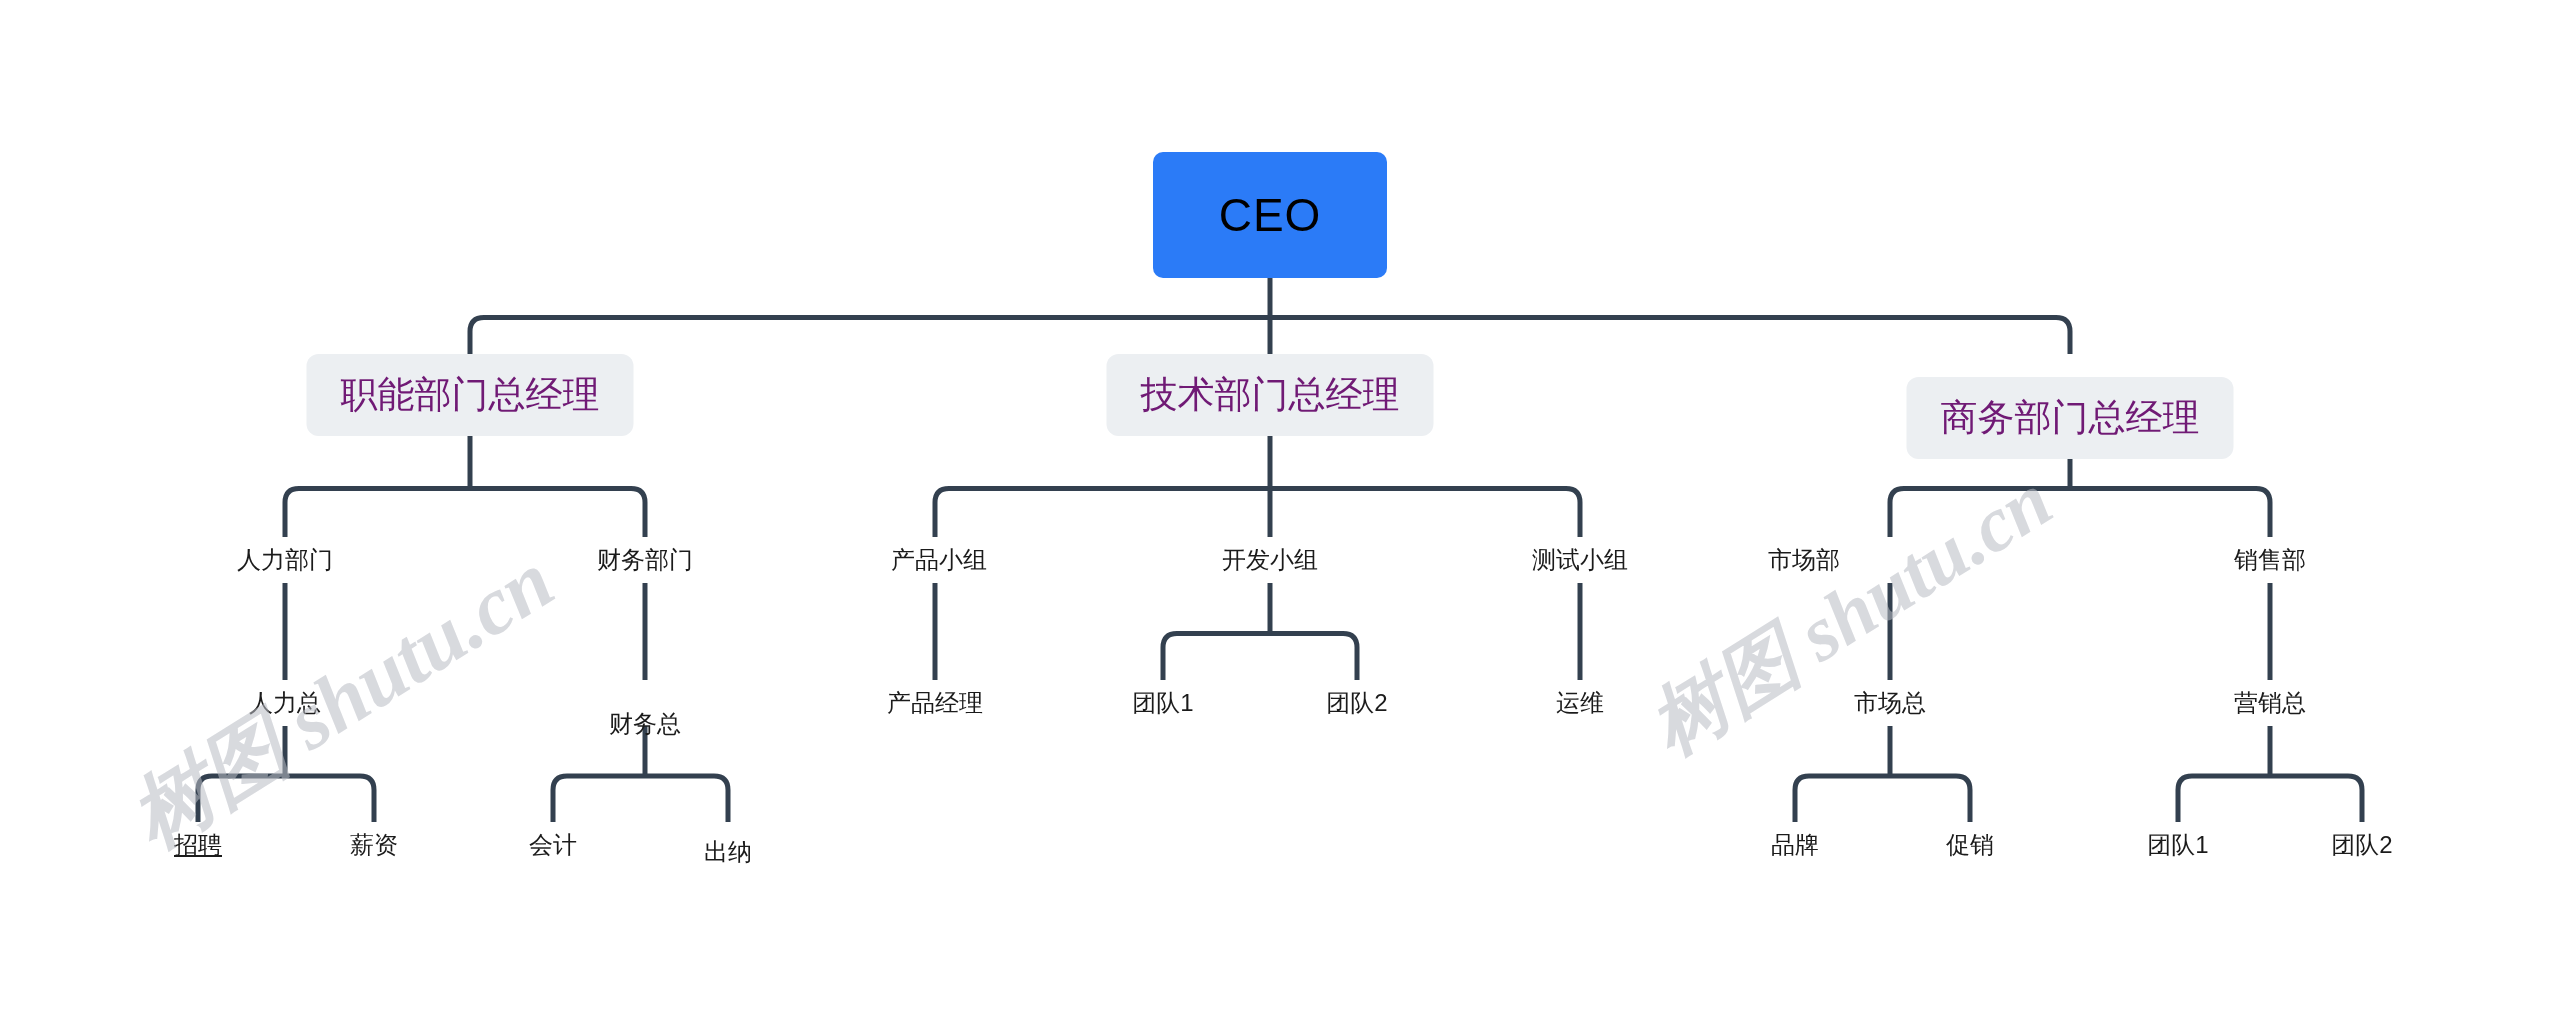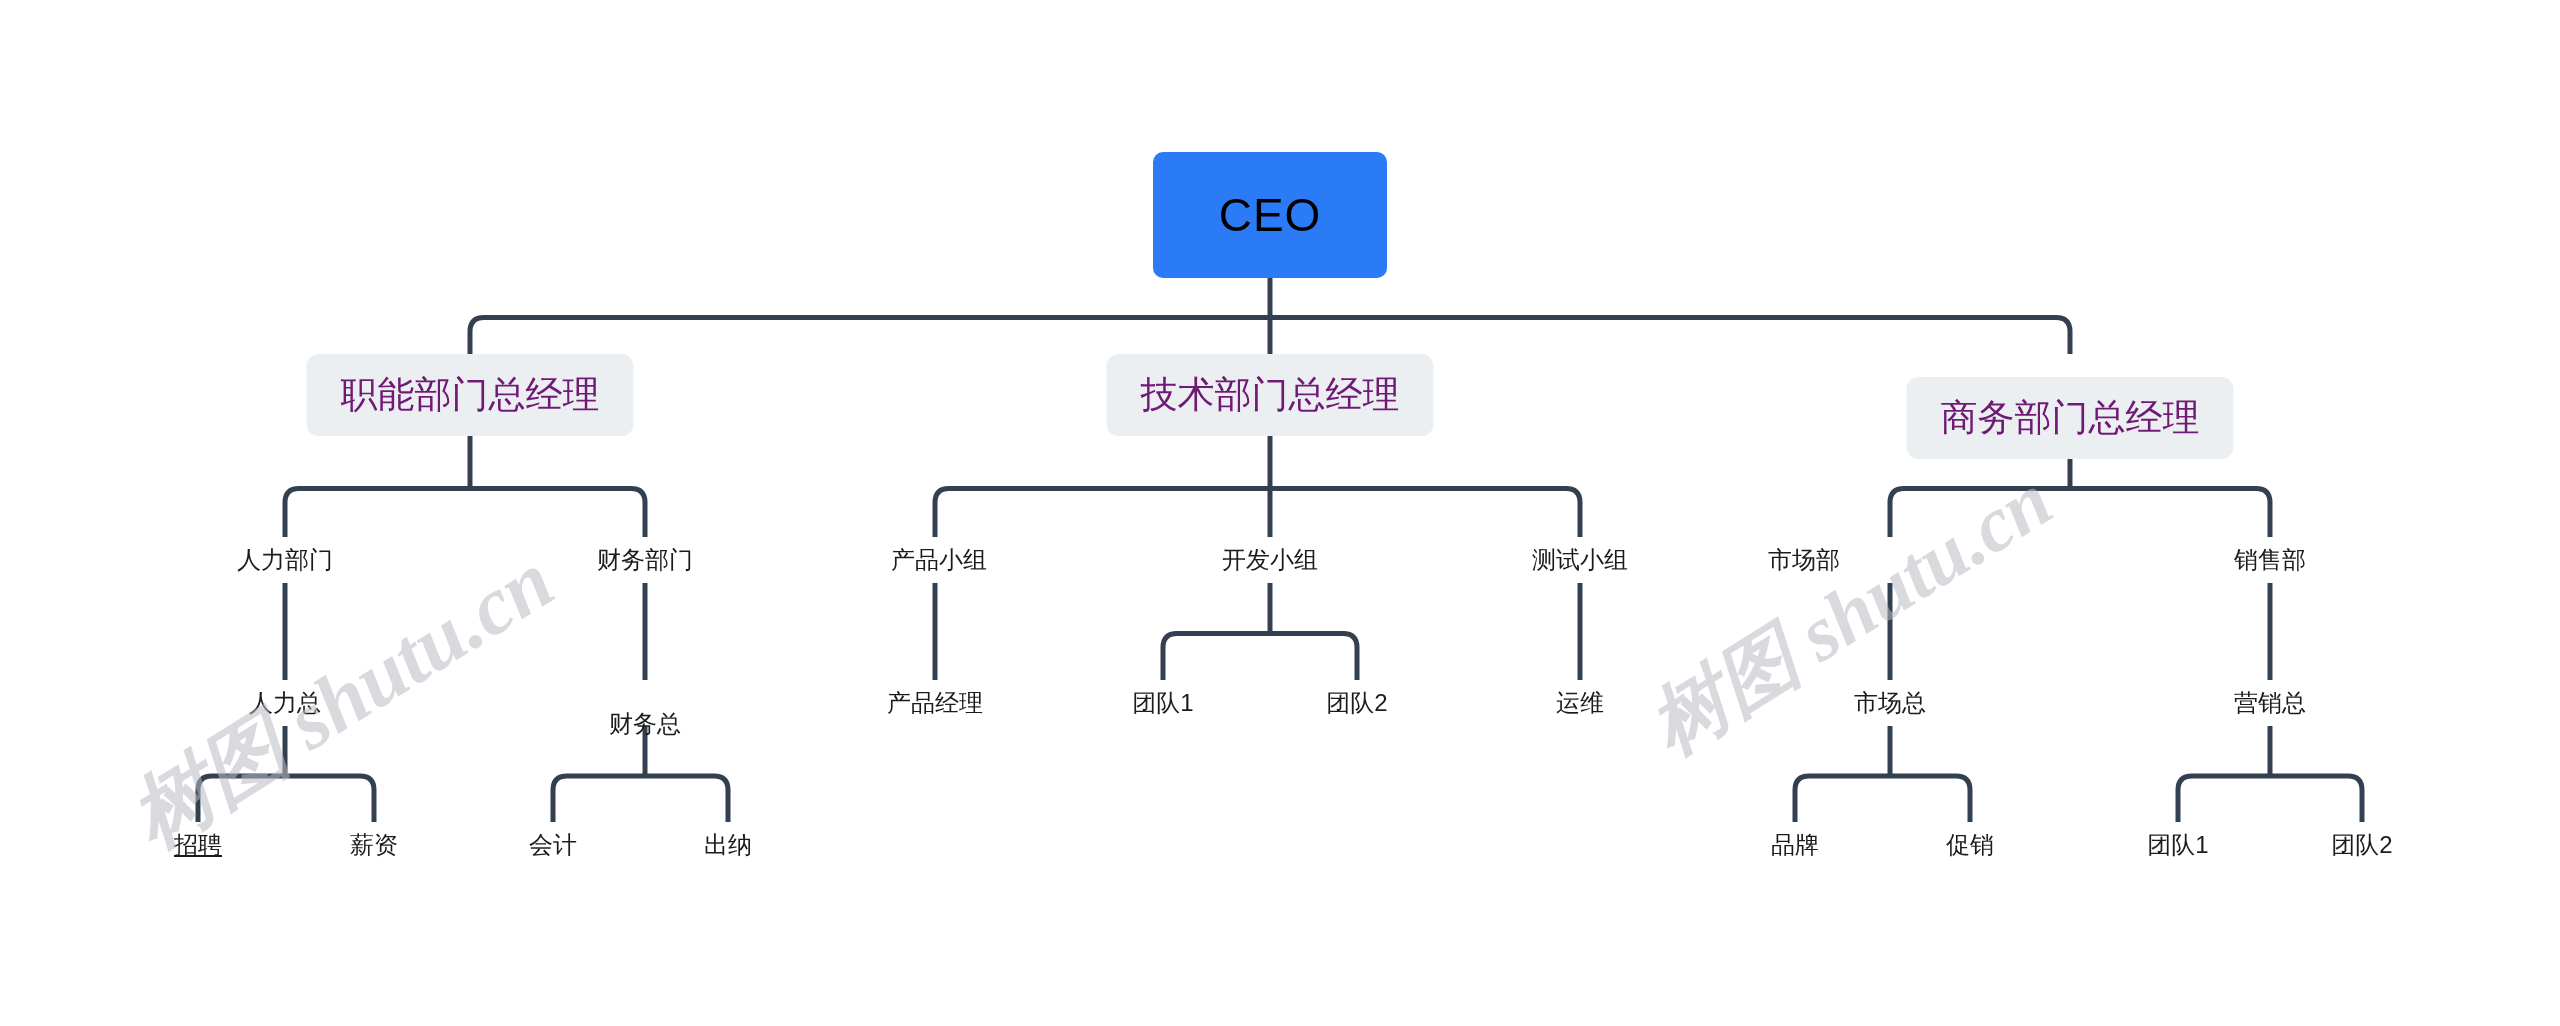--- a/index.html
+++ b/index.html
@@ -201,21 +201,21 @@
       </div>
       <div class="node node-plain node-l5" style="left: 198px; top: 845px; text-decoration: underline;">
         <span>招聘</span>
       </div>
       <div class="node node-plain node-l5" style="left: 374px; top: 845px;">
         <span>薪资</span>
       </div>
       <div class="node node-plain node-l5" style="left: 553px; top: 845px;">
         <span>会计</span>
       </div>
-      <div class="node node-plain node-l5" style="left: 728px; top: 845px;">
+      <div class="node node-plain node-l5" style="left: 728px; top: 845px; align-items: flex-end;">
         <span>出纳</span>
       </div>
       <div class="node node-plain node-l5" style="left: 1795px; top: 845px;">
         <span>品牌</span>
       </div>
       <div class="node node-plain node-l5" style="left: 1970px; top: 845px;">
         <span>促销</span>
       </div>
       <div class="node node-plain node-l5" style="left: 2178px; top: 845px;">
         <span>团队1</span>

